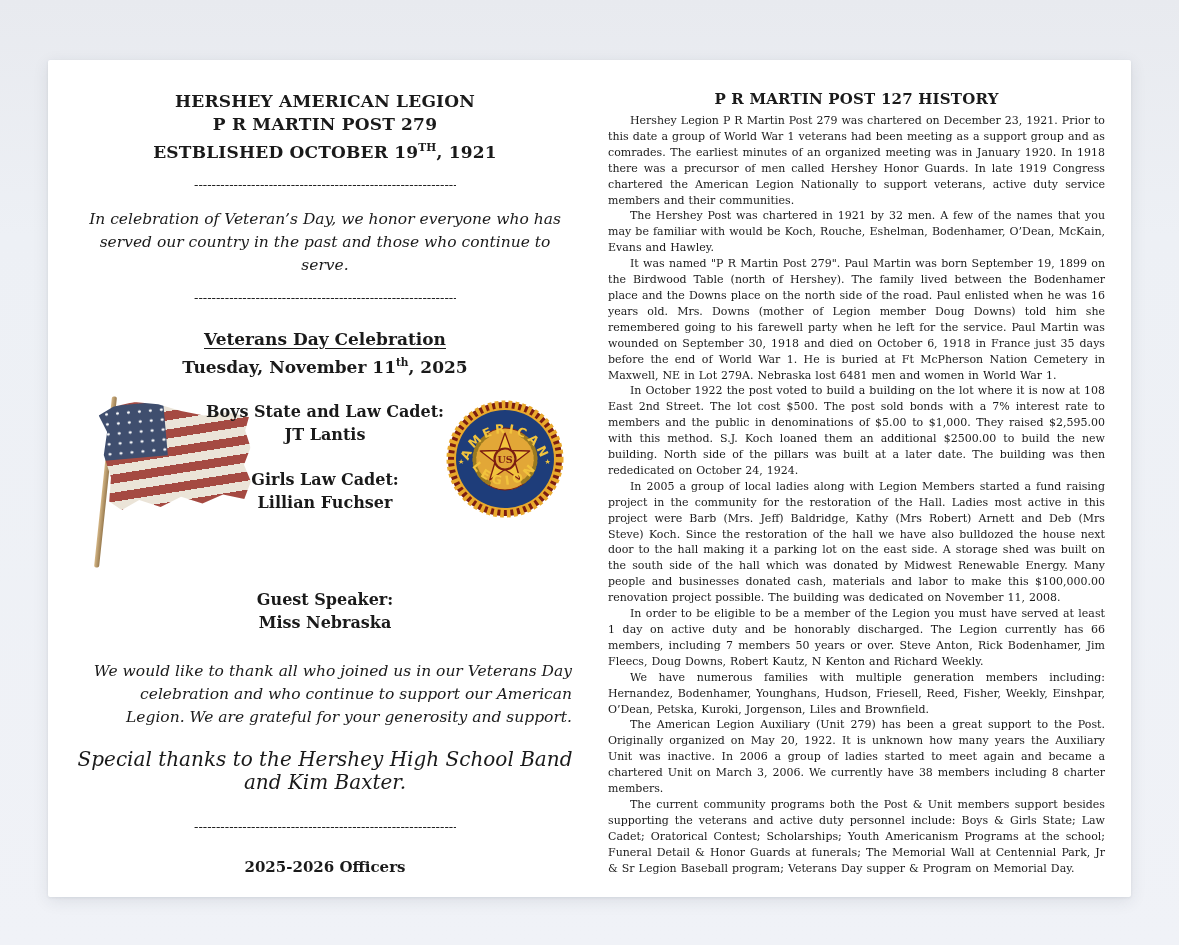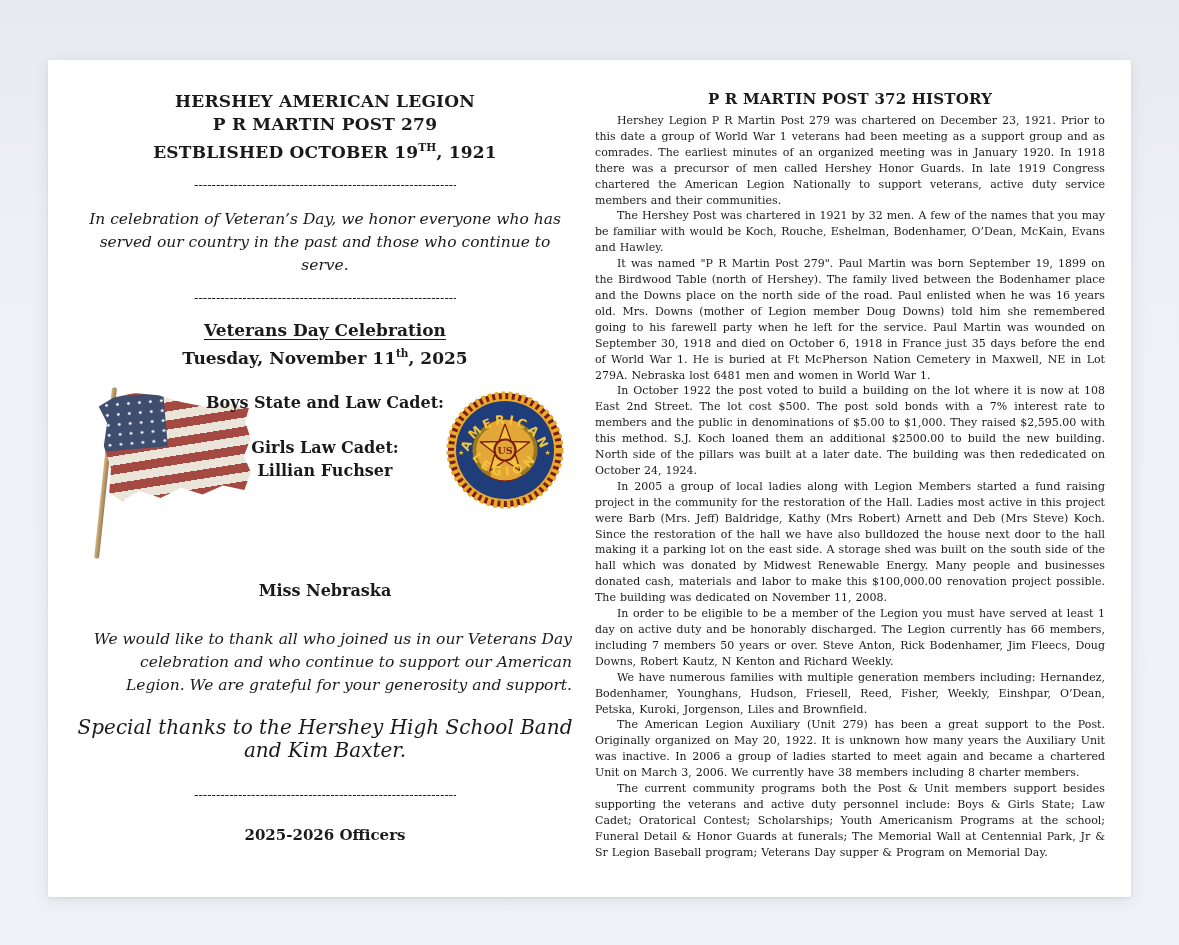--- a/index.html
+++ b/index.html
@@ -15,38 +15,38 @@
     position: relative;
   }
   .sheet {
     position: absolute; left: 48px; top: 60px;
     width: 1083px; height: 837px;
     background: #ffffff;
     box-shadow: 0 4px 16px rgba(40,50,70,0.10), 0 1px 3px rgba(40,50,70,0.08);
     border-radius: 2px;
     display: flex;
     padding: 30px 26px 16px 27px;
-    gap: 20px;
+    gap: 33px;
     overflow: hidden;
   }
 
   
   .col-left { width: 500px; flex: none; text-align: center; }
   .hdr-line { font-size: 17px; font-weight: bold; line-height: 23px; letter-spacing: 0.2px; }
   sup.sm { font-size: 62%; vertical-align: super; font-weight: bold; }
   .divider {
     font-size: 13px; letter-spacing: 0px; color: #222;
     margin: 14px auto 0 auto; width: 262px;
     white-space: nowrap; overflow: hidden; line-height: 13px;
   }
   .intro {
     margin: 17px auto 0 auto; width: 478px;
     font-style: italic; font-size: 15.5px; line-height: 23px;
   }
-  .event-block { margin-top: 15px; }
+  .event-block { margin-top: 24px; }
   .event-title {
     font-size: 17px; font-weight: bold; line-height: 23px;
     text-decoration: underline; text-underline-offset: 3px;
   }
   .event-date { font-size: 17px; font-weight: bold; line-height: 23px; }
 
   .media-row { position: relative; height: 196px; margin-top: 14px; }
   .role-label, .role-name { font-size: 16px; font-weight: bold; line-height: 23px; }
   .center-roles { position: absolute; left: 50%; top: 8px; transform: translateX(-50%); width: 260px; }
   .role-gap { height: 22px; }
@@ -122,20 +122,21 @@
 
         <div class="flag-wrap">
           <div class="flag-pole"></div>
           <div class="flag-cloth">
             <div class="flag-canton"></div>
           </div>
         </div>
 
         <div class="center-roles">
           <div class="role-label">Boys State and Law Cadet:</div>
+          <div class="role-name">JT Lantis</div>
           <div class="role-gap"></div>
           <div class="role-label">Girls Law Cadet:</div>
           <div class="role-name">Lillian Fuchser</div>
         </div>
 
         <div class="emblem-wrap">
           <svg viewBox="0 0 120 120" width="120" height="126">
             <defs>
               <path id="arcTop" d="M22.5,66 A38,38 0 0 1 97.5,66" fill="none"></path>
               <path id="arcBot" d="M22.5,54 A38,38 0 0 0 97.5,54" fill="none"></path>
@@ -156,36 +157,37 @@
             <text font-family="DejaVu Sans, sans-serif" font-size="12.5" font-weight="bold" fill="#f2c43d" letter-spacing="4.5">
               <textPath href="#arcBot" startOffset="50%" text-anchor="middle">LEGION</textPath>
             </text>
             <text x="13" y="64.5" font-size="7" fill="#f2c43d">★</text>
             <text x="99.5" y="64.5" font-size="7" fill="#f2c43d">★</text>
           </svg>
         </div>
       </div>
 
       <div>
+        <div class="role-label">Guest Speaker:</div>
         <div class="role-name">Miss Nebraska</div>
       </div>
 
       <div class="thanks">We would like to thank all who joined us in our Veterans Day celebration and who continue to support our American Legion. We are grateful for your generosity and support.</div>
       <div class="special-thanks">Special thanks to the Hershey High School Band and Kim Baxter.</div>
 
       <div class="divider" style="margin-top:26px;">------------------------------------------------------------</div>
 
       <div class="officers">
         <div class="officers-title">2025-2026 Officers</div>
 
       </div>
     </div>
 
     <div class="col-right">
-      <div class="hist-title">P R MARTIN POST 372 HISTORY</div>
+      <div class="hist-title">P R MARTIN POST 127 HISTORY</div>
       <p class="hist-p">Hershey Legion P R Martin Post 279 was chartered on December 23, 1921. Prior to this date a group of World War 1 veterans had been meeting as a support group and as comrades. The earliest minutes of an organized meeting was in January 1920. In 1918 there was a precursor of men called Hershey Honor Guards. In late 1919 Congress chartered the American Legion Nationally to support veterans, active duty service members and their communities.</p>
       <p class="hist-p">The Hershey Post was chartered in 1921 by 32 men. A few of the names that you may be familiar with would be Koch, Rouche, Eshelman, Bodenhamer, O’Dean, McKain, Evans and Hawley.</p>
       <p class="hist-p">It was named "P R Martin Post 279". Paul Martin was born September 19, 1899 on the Birdwood Table (north of Hershey). The family lived between the Bodenhamer place and the Downs place on the north side of the road. Paul enlisted when he was 16 years old. Mrs. Downs (mother of Legion member Doug Downs) told him she remembered going to his farewell party when he left for the service. Paul Martin was wounded on September 30, 1918 and died on October 6, 1918 in France just 35 days before the end of World War 1. He is buried at Ft McPherson Nation Cemetery in Maxwell, NE in Lot 279A. Nebraska lost 6481 men and women in World War 1.</p>
       <p class="hist-p">In October 1922 the post voted to build a building on the lot where it is now at 108 East 2nd Street. The lot cost $500. The post sold bonds with a 7% interest rate to members and the public in denominations of $5.00 to $1,000. They raised $2,595.00 with this method. S.J. Koch loaned them an additional $2500.00 to build the new building. North side of the pillars was built at a later date. The building was then rededicated on October 24, 1924.</p>
       <p class="hist-p">In 2005 a group of local ladies along with Legion Members started a fund raising project in the community for the restoration of the Hall. Ladies most active in this project were Barb (Mrs. Jeff) Baldridge, Kathy (Mrs Robert) Arnett and Deb (Mrs Steve) Koch. Since the restoration of the hall we have also bulldozed the house next door to the hall making it a parking lot on the east side. A storage shed was built on the south side of the hall which was donated by Midwest Renewable Energy. Many people and businesses donated cash, materials and labor to make this $100,000.00 renovation project possible. The building was dedicated on November 11, 2008.</p>
       <p class="hist-p">In order to be eligible to be a member of the Legion you must have served at least 1 day on active duty and be honorably discharged. The Legion currently has 66 members, including 7 members 50 years or over. Steve Anton, Rick Bodenhamer, Jim Fleecs, Doug Downs, Robert Kautz, N Kenton and Richard Weekly.</p>
       <p class="hist-p">We have numerous families with multiple generation members including: Hernandez, Bodenhamer, Younghans, Hudson, Friesell, Reed, Fisher, Weekly, Einshpar, O’Dean, Petska, Kuroki, Jorgenson, Liles and Brownfield.</p>
       <p class="hist-p">The American Legion Auxiliary (Unit 279) has been a great support to the Post. Originally organized on May 20, 1922. It is unknown how many years the Auxiliary Unit was inactive. In 2006 a group of ladies started to meet again and became a chartered Unit on March 3, 2006. We currently have 38 members including 8 charter members.</p>
       <p class="hist-p">The current community programs both the Post &amp; Unit members support besides supporting the veterans and active duty personnel include: Boys &amp; Girls State; Law Cadet; Oratorical Contest; Scholarships; Youth Americanism Programs at the school; Funeral Detail &amp; Honor Guards at funerals; The Memorial Wall at Centennial Park, Jr &amp; Sr Legion Baseball program; Veterans Day supper &amp; Program on Memorial Day.</p>
     </div>

